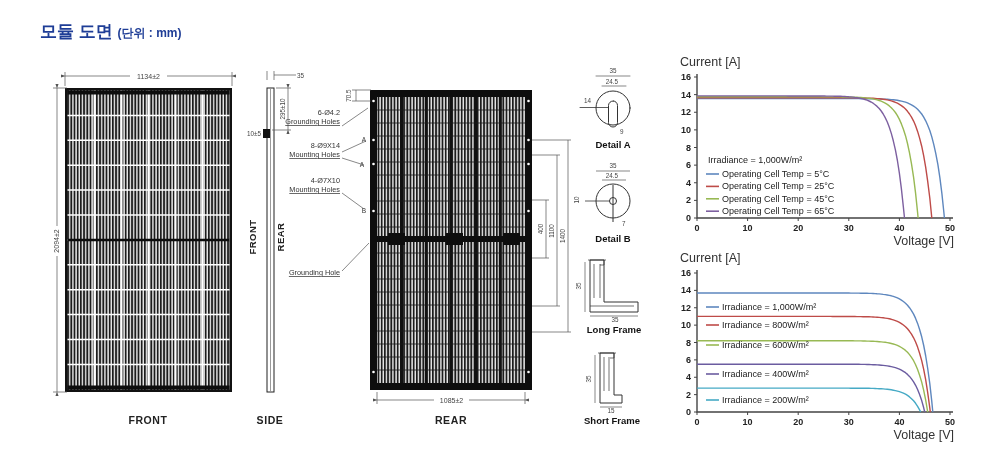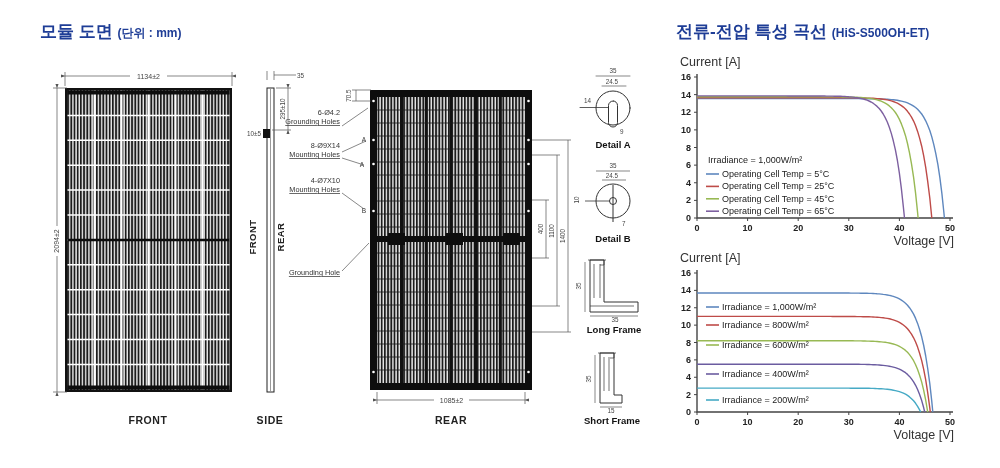--- a/index.html
+++ b/index.html
@@ -24,24 +24,20 @@
 </head>
 <body>
 
 <div id="app">
 
   <div class="sec-title" style="left:40px;top:20px">
     <span>모듈 도면</span>
     <span class="unit">(단위 : mm)</span>
   </div>
 
-  <div class="sec-title" style="left:676px;top:20px">
-    <span>전류-전압 특성 곡선</span>
-    <span class="unit">(HiS-S500OH-ET)</span>
-  </div>
 
   <svg width="1000" height="468" style="position:absolute;left:0;top:0">
     <defs>
       <pattern id="cells" width="3.2" height="8" patternUnits="userSpaceOnUse">
         <rect width="3.2" height="8" fill="#e9e9e9"></rect>
         <rect width="1.8" height="8" fill="#1c1c1c"></rect>
       </pattern>
       <marker id="ar" viewBox="0 0 10 10" refX="1" refY="5" markerWidth="6.5" markerHeight="6.5" orient="auto-start-reverse">
         <path d="M0,5 L10,1.5 L10,8.5 z" fill="#555"></path>
       </marker>

